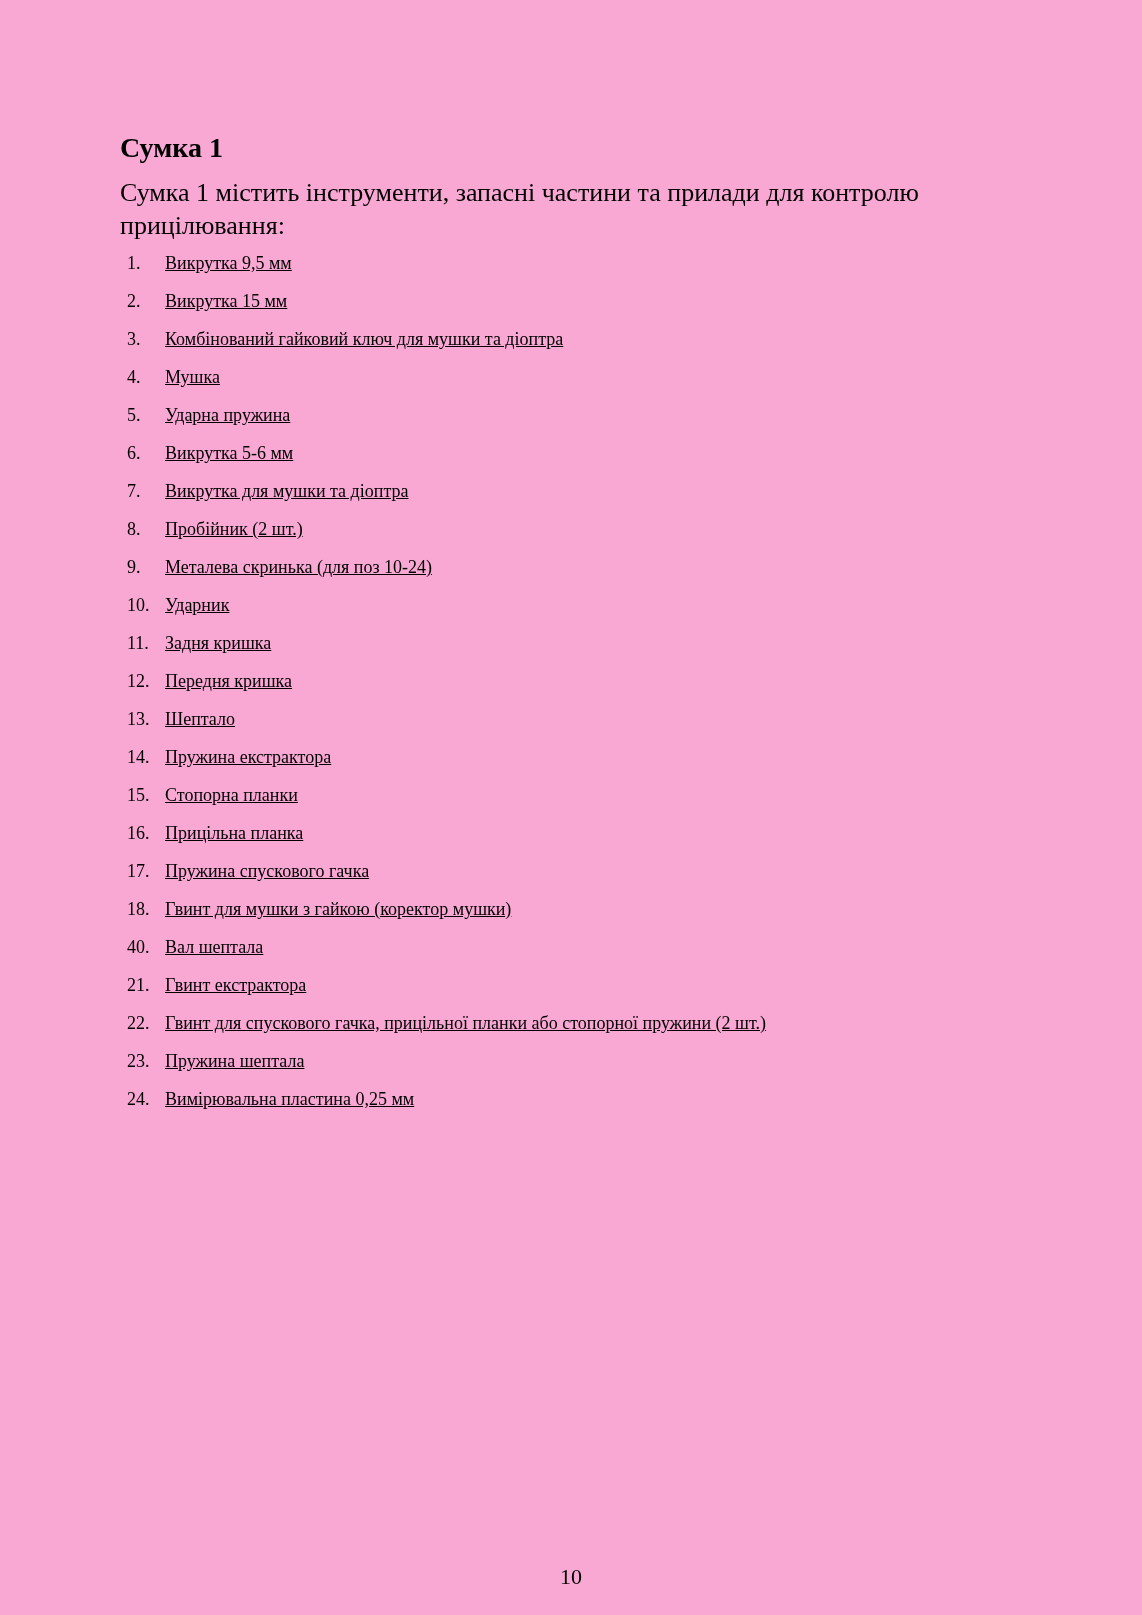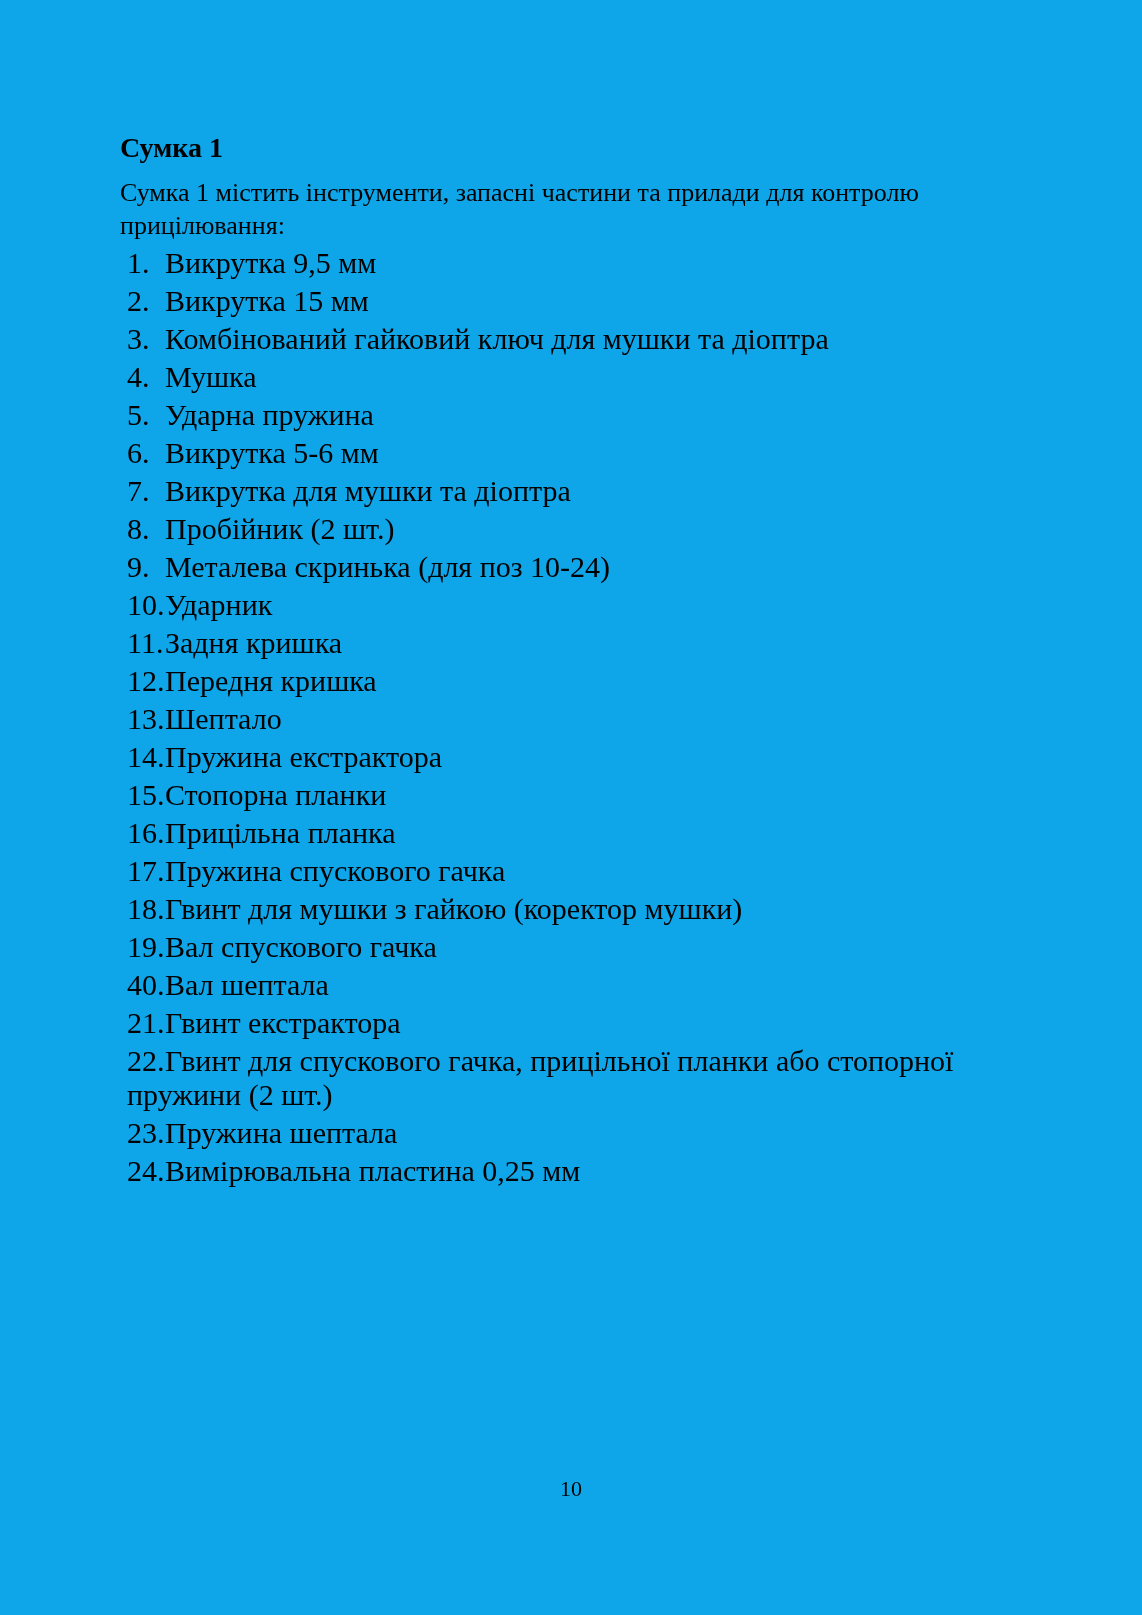--- a/index.html
+++ b/index.html
@@ -4,21 +4,21 @@
 <style>
   html, body {
     margin: 0;
     padding: 0;
     background: #ffffff;
   }
   .page {
     position: relative;
     width: 1142px;
     height: 1615px;
-    background: #0ea5e9;
+    background: #f9a8d4;
     color: #000000;
     font-family: "Liberation Serif", "DejaVu Serif", serif;
     box-sizing: border-box;
     padding: 133px 130px 0 120px;
     overflow: hidden;
   }
   .heading {
     margin: 0;
     font-size: 28px;
     line-height: 30px;
@@ -29,32 +29,33 @@
     font-size: 26px;
     line-height: 33px;
     font-family: Liberation Serif, serif;
   }
   .list {
     margin: 4px 0 0 0;
     padding: 0;
     list-style: none;
   }
   .item {
-    font-size: 30px;
+    font-size: 18px;
     line-height: 34px;
     margin: 0 0 4px 0;
     padding-left: 7px;
+    text-decoration: underline;
   }
   .item .num {
     display: inline-block;
     min-width: 38px;
   }
   .page-number {
     position: absolute;
-    top: 1477px;
+    top: 1565px;
     left: 0;
     width: 100%;
     text-align: center;
     font-size: 22px;
     line-height: 24px;
   }
 </style>
 </head>
 <body>
 
@@ -94,21 +95,20 @@
   <li class="item"><span class="num">14.</span><span class="txt">Пружина екстрактора</span></li>
 
   <li class="item"><span class="num">15.</span><span class="txt">Стопорна планки</span></li>
 
   <li class="item"><span class="num">16.</span><span class="txt">Прицільна планка</span></li>
 
   <li class="item"><span class="num">17.</span><span class="txt">Пружина спускового гачка</span></li>
 
   <li class="item"><span class="num">18.</span><span class="txt">Гвинт для мушки з гайкою (коректор мушки)</span></li>
 
-  <li class="item"><span class="num">19.</span><span class="txt">Вал спускового гачка</span></li>
 
   <li class="item"><span class="num">40.</span><span class="txt">Вал шептала</span></li>
 
   <li class="item"><span class="num">21.</span><span class="txt">Гвинт екстрактора</span></li>
 
   <li class="item"><span class="num">22.</span><span class="txt">Гвинт для спускового гачка, прицільної планки або стопорної пружини (2 шт.)</span></li>
 
   <li class="item"><span class="num">23.</span><span class="txt">Пружина шептала</span></li>
 
   <li class="item"><span class="num">24.</span><span class="txt">Вимірювальна пластина 0,25 мм</span></li>

